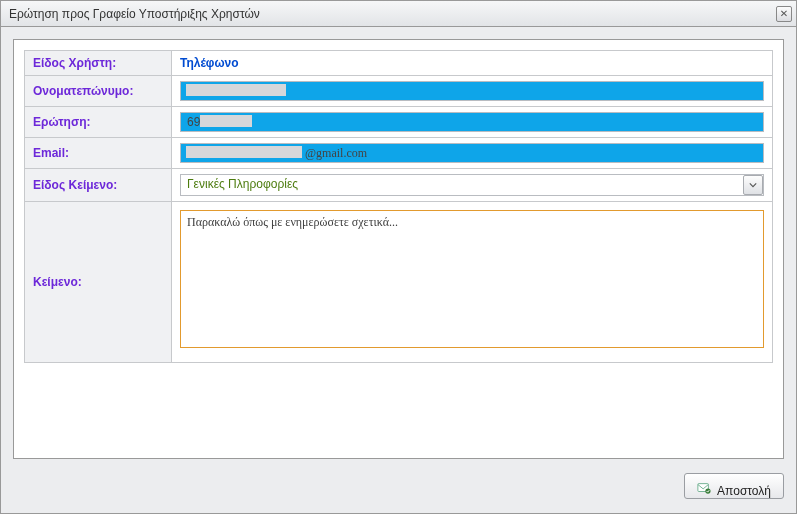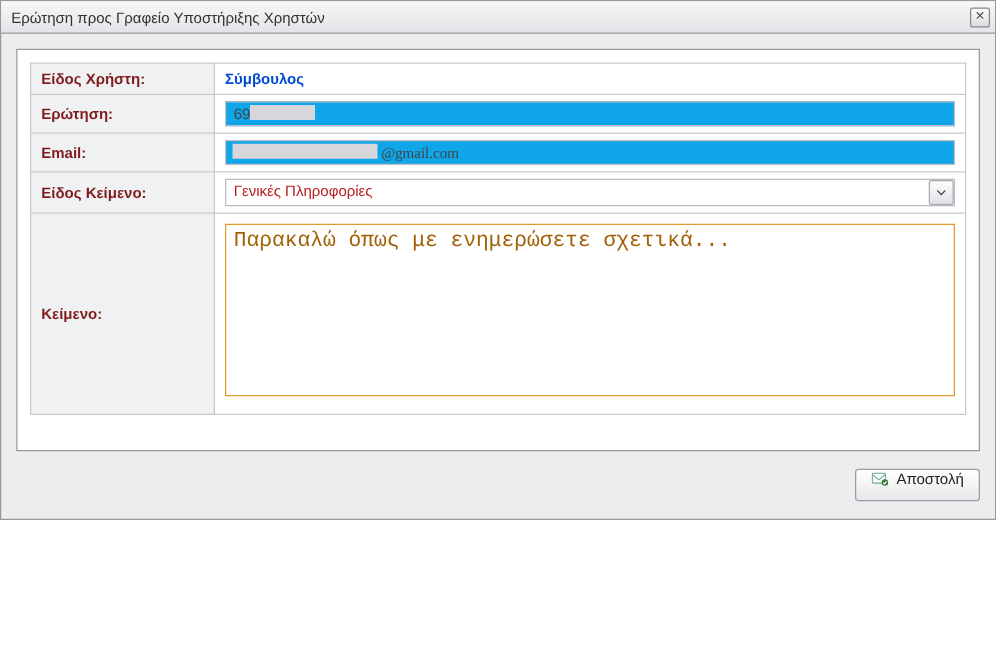--- a/index.html
+++ b/index.html
@@ -1,50 +1,50 @@
 <!DOCTYPE html>
 <html><head>
 <meta charset="utf-8">
 <style>
   html,body{margin:0;padding:0;width:797px;height:517px;font-family:Arial,Helvetica,sans-serif;font-size:12px;color:#222;
     background:#fff;overflow:hidden}
-  .window{position:relative;width:797px;height:416px;border:1px solid #999;box-sizing:border-box;
+  .window{position:relative;width:797px;height:514px;border:1px solid #999;box-sizing:border-box;
     background:#ecedef}
   .titlebar{height:26px;line-height:26px;padding-left:8px;border-bottom:1px solid #999;color:#333;
     background:linear-gradient(#f6f7f8,#e2e4e7);font-size:12px;display:flex;align-items:center;
     justify-content:space-between;box-sizing:border-box}
   .closebox{width:16px;height:16px;margin-right:4px;border:1px solid #888;border-radius:2px;
     background:linear-gradient(#fcfcfc,#dcdde1);display:flex;align-items:center;justify-content:center;
     font-size:10px;color:#555;cursor:pointer;box-sizing:border-box}
   .body{position:absolute;left:12px;right:12px;top:38px;bottom:54px;background:#fff;border:1px solid #999;
     box-sizing:border-box;padding:10px}
   .formtable{width:100%;border-collapse:collapse}
   .formtable td{border:1px solid #c7c9cc;padding:5px 8px;vertical-align:middle}
-  .formtable td.label{width:130px;font-weight:bold;background:#f0f1f3;color:#7f1d1d}
+  .formtable td.label{width:130px;font-weight:bold;background:#f0f1f3;color:#6d28d9}
   .formtable td.value{background:#fff}
   .usertype{color:#004bd1;font-weight:bold}
   .txtfield{width:100%;height:20px;box-sizing:border-box;border:1px solid #b9bcc1;padding:2px 6px;
     font-size:12px;color:#444;background:#0ea5e9}
   .redacted-wrap{position:relative;display:block}
   .redacted-bar{position:absolute;top:3px;height:12px;background:#d6d7da;pointer-events:none}
   .selectwrap{position:relative;display:block}
   .selectbox{width:100%;height:22px;box-sizing:border-box;border:1px solid #b9bcc1;padding:2px 26px 2px 6px;
-    font-size:12px;background:#fff;color:#b91c1c;appearance:none;-webkit-appearance:none}
+    font-size:12px;background:#fff;color:#4d7c0f;appearance:none;-webkit-appearance:none}
   .selectbtn{position:absolute;right:1px;top:1px;width:20px;height:20px;border:1px solid #a8abb0;
     border-radius:2px;background:linear-gradient(#fdfdfd,#dfe1e5);display:flex;align-items:center;
     justify-content:center;pointer-events:none;box-sizing:border-box}
   .selectbtn svg{width:8px;height:8px}
   .textarea{width:100%;height:138px;box-sizing:border-box;border:1px solid #e29a2e;padding:4px 6px;
-    font-size:17px;font-family:Liberation Mono, monospace;resize:none;background:#fff;color:#a16207}
+    font-size:12px;font-family:Liberation Serif, serif;resize:none;background:#fff;color:#404040}
   td.textcell{padding:6px 8px 10px 8px}
   td.label.tall{height:150px}
   .footer{position:absolute;left:12px;right:12px;bottom:10px;height:34px;display:flex;
     justify-content:flex-end;align-items:center;gap:8px}
   .btn{height:26px;padding:0 12px;border:1px solid #9a9da2;border-radius:3px;
-    background:linear-gradient(#ffffff,#e7e8eb);display:flex;align-items:flex-start;gap:6px;cursor:pointer;
+    background:linear-gradient(#ffffff,#e7e8eb);display:flex;align-items:flex-end;gap:6px;cursor:pointer;
     font-size:12px;color:#222}
   .btn svg{width:14px;height:14px}
   .spacer{height:120px}
 </style>
 </head>
 <body>
 
 <div class="window">
 
   <div class="titlebar">
@@ -52,21 +52,30 @@
     <div class="closebox">
       <span>✕</span>
     </div>
   </div>
 
   <div class="body">
     <table class="formtable">
       <tbody>
           <tr>
         <td class="label">Είδος Χρήστη:</td>
-        <td class="value"><span class="usertype">Σύμβουλος</span></td>
+        <td class="value"><span class="usertype">Τηλέφωνο</span></td>
+      </tr>
+      <tr>
+        <td class="label">Ονοματεπώνυμο:</td>
+        <td class="value">
+          <span class="redacted-wrap">
+            <input class="txtfield" value="" style="">
+            <span class="redacted-bar" style="left:6px;width:100px"></span>
+          </span>
+        </td>
       </tr>
       <tr>
         <td class="label">Ερώτηση:</td>
         <td class="value">
           <span class="redacted-wrap">
             <input class="txtfield" value="69" style="">
             <span class="redacted-bar" style="left:20px;width:52px"></span>
           </span>
         </td>
       </tr>

